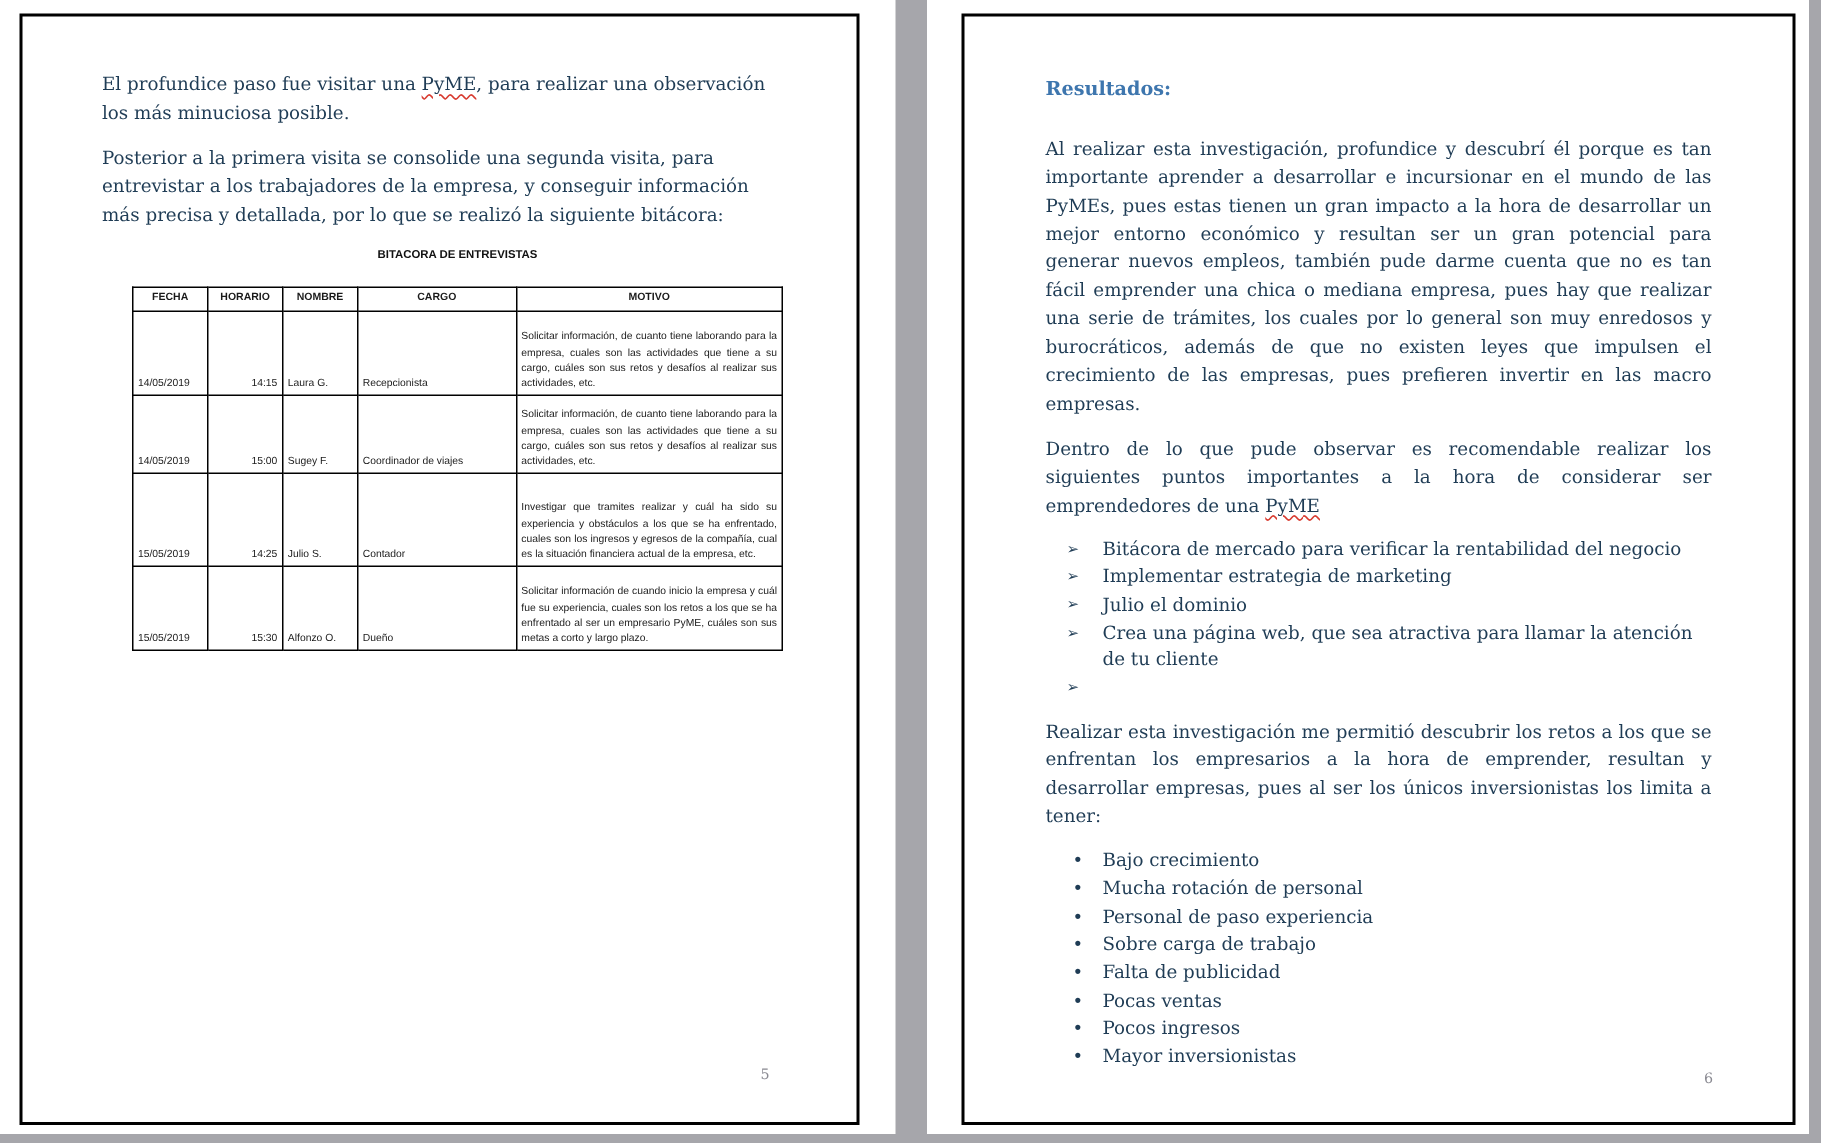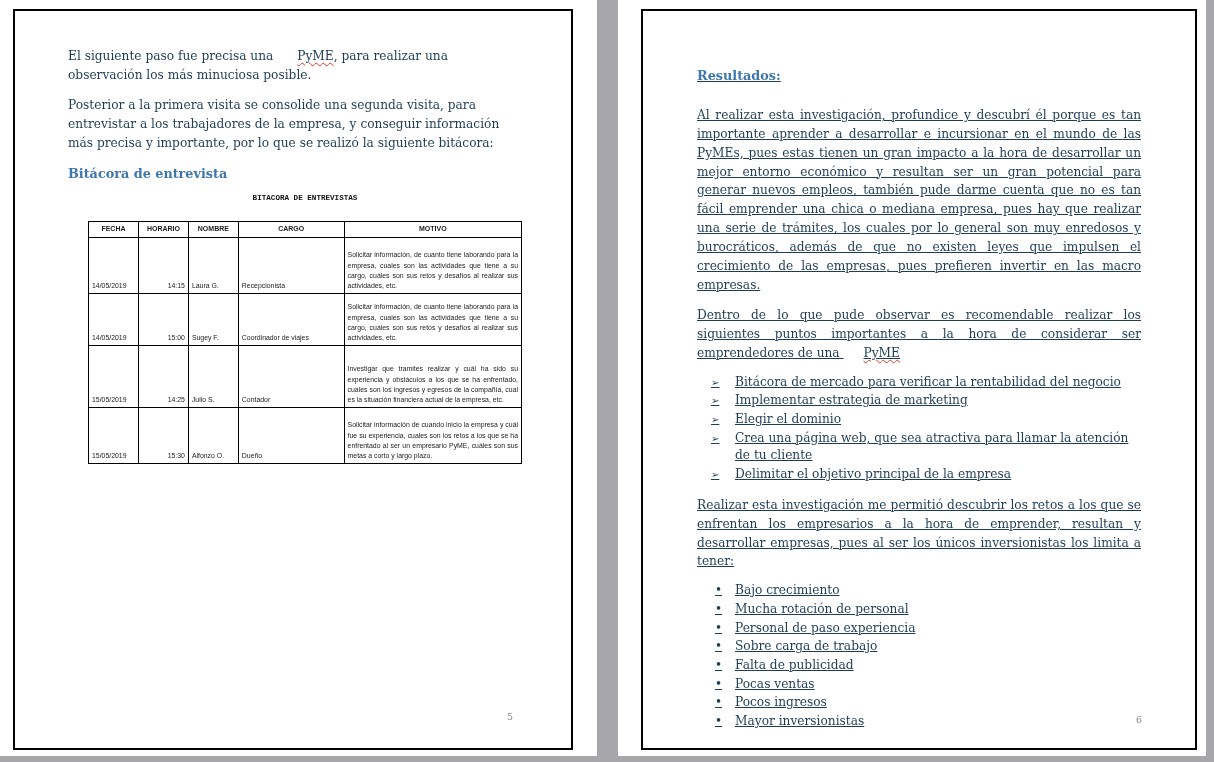--- a/index.html
+++ b/index.html
@@ -34,39 +34,38 @@
     pointer-events:none;
   }
   .frame-left{left:13px;top:9px;right:24px;bottom:6px;}
   .frame-right{left:23px;top:9px;right:9px;bottom:6px;}
   .content{
     position:absolute;
     font-size:12.2px;
     line-height:1.55;
   }
   .content-left{left:68px;top:47px;width:450px;}
-  .content-right{left:79px;top:64px;width:444px;text-decoration:underline;}
+  .content-right{left:79px;top:48px;width:444px;}
   .content-right p.body-par{text-align:justify;}
   p.body-par{margin:0 0 11px 0;}
   .doc-heading{
     color:var(--heading_blue);
     font-weight:bold;
     font-size:12.8px;
     margin:2px 0 10px 0;
   }
   .misspell{
     text-decoration:underline wavy var(--squiggle_red);
     text-decoration-thickness:1px;
     text-underline-offset:2px;
-    margin-left:20px;
   }
   
   .table-block{margin:4px 0 14px 20px;width:434px;}
   .table-title{
-    font-family:Liberation Mono, monospace;
+    font-family:Liberation Sans, sans-serif;
     font-weight:bold;
     font-size:7.6px;
     color:#111;
     text-align:center;
     margin-bottom:16px;
   }
   table.bitacora{
     border-collapse:collapse;
     width:434px;
     font-family:"Liberation Sans","DejaVu Sans",sans-serif;
@@ -118,25 +117,24 @@
   .page-num-left{top:711px;right:84px;}
   .page-num-right{top:714px;right:64px;}
 </style>
 </head>
 <body>
 
 <div class="page page-left">
   <div class="frame frame-left"></div>
   <div class="content content-left">
 
-    <p class="body-par"><span>El siguiente paso fue precisa una </span><span class="misspell">PyME</span><span>, para realizar una observación los más minuciosa posible.</span></p>
-
-    <p class="body-par">Posterior a la primera visita se consolide una segunda  visita, para entrevistar a los trabajadores de la empresa, y conseguir información más precisa y importante, por lo que se realizó la siguiente bitácora:</p>
-
-    <h2 class="doc-heading">Bitácora de entrevista</h2>
+    <p class="body-par"><span>El profundice paso fue visitar una </span><span class="misspell">PyME</span><span>, para realizar una observación los más minuciosa posible.</span></p>
+
+    <p class="body-par">Posterior a la primera visita se consolide una segunda  visita, para entrevistar a los trabajadores de la empresa, y conseguir información más precisa y detallada, por lo que se realizó la siguiente bitácora:</p>
+
 
     <div class="table-block">
       <div class="table-title">BITACORA DE ENTREVISTAS</div>
       <table class="bitacora">
         <colgroup>
           <col style="width:50px">
             <col style="width:50px">
             <col style="width:50px">
             <col style="width:106px">
             <col style="width:178px">
@@ -202,29 +200,28 @@
       <li>
           <span class="bullet bullet-arrow">➢</span>
           <span>Bitácora de mercado para verificar la rentabilidad del negocio</span>
         </li>
       <li>
           <span class="bullet bullet-arrow">➢</span>
           <span>Implementar estrategia de marketing</span>
         </li>
       <li>
           <span class="bullet bullet-arrow">➢</span>
-          <span>Elegir el dominio</span>
+          <span>Julio el dominio</span>
         </li>
       <li>
           <span class="bullet bullet-arrow">➢</span>
           <span>Crea una página web, que sea atractiva para llamar la atención de tu cliente</span>
         </li>
       <li>
           <span class="bullet bullet-arrow">➢</span>
-          <span>Delimitar el objetivo principal de la empresa</span>
         </li>
     </ul>
 
     <p class="body-par">Realizar esta investigación me permitió descubrir los retos a los que se enfrentan los empresarios a la hora de emprender, resultan y desarrollar empresas, pues al ser los únicos inversionistas  los limita a tener:</p>
 
     <ul class="doc-list">
       <li>
           <span class="bullet bullet-dot">•</span>
           <span>Bajo crecimiento</span>
         </li>

